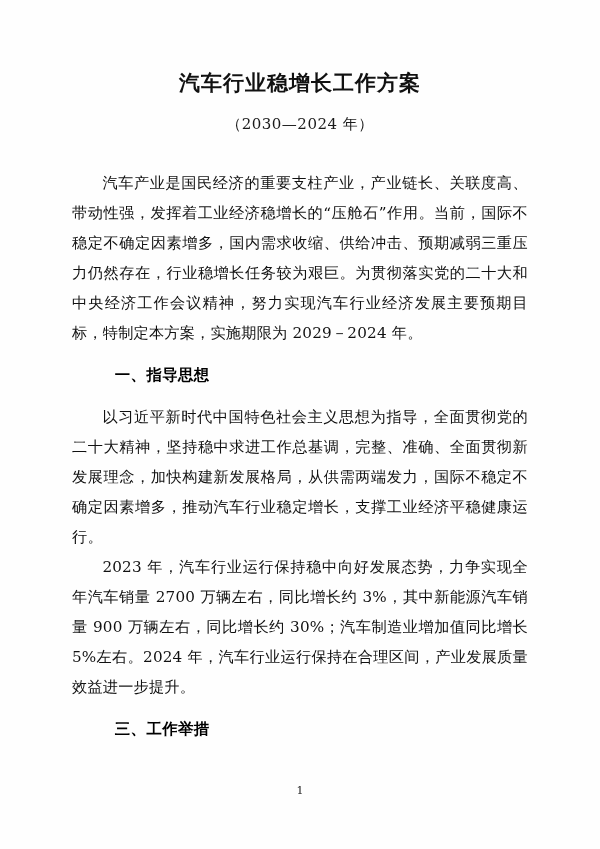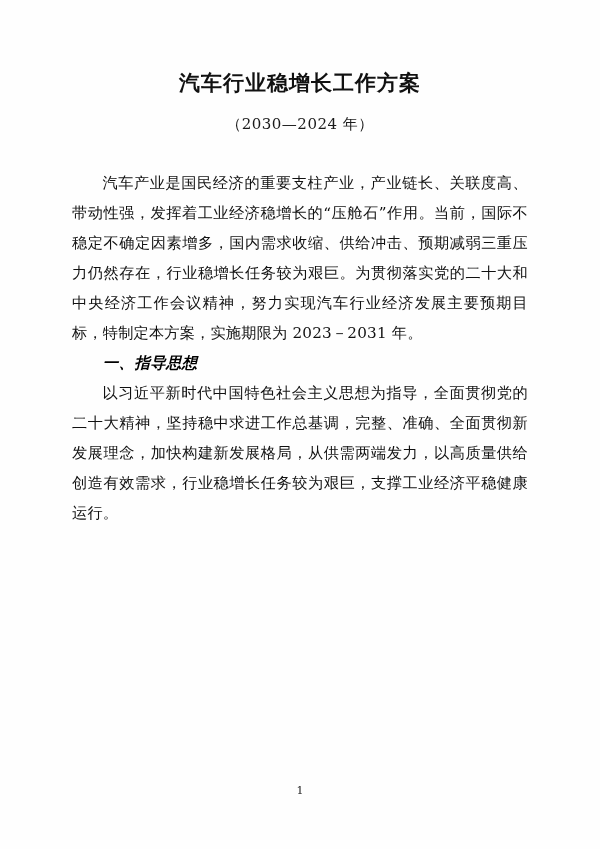--- a/index.html
+++ b/index.html
@@ -57,25 +57,24 @@
     text-align: justify;
     text-justify: inter-ideograph;
     text-indent: 2em;
     color: #111;
     letter-spacing: 0.2px;
   }
   h2.section {
     font-size: 15.4px;
     font-weight: bold;
     line-height: 30px;
-    margin: 0;
+    margin: 12px;
     text-indent: 2em;
     color: #000;
     letter-spacing: 0.4px;
-    font-style: italic;
   }
   .page-number {
     position: absolute;
     left: 0;
     right: 0;
     bottom: 52px;
     text-align: center;
     font-size: 11px;
     color: #222;
     font-family: "DejaVu Serif", serif;
@@ -86,26 +85,28 @@
 
 <div class="page">
   <div class="content">
 
     <h1 class="doc-title">汽车行业稳增长工作方案</h1>
 
     <div class="doc-subtitle">（2030—2024 年）</div>
 
     <div class="body-block">
 
-      <p class="para">汽车产业是国民经济的重要支柱产业，产业链长、关联度高、带动性强，发挥着工业经济稳增长的“压舱石”作用。当前，国际不稳定不确定因素增多，国内需求收缩、供给冲击、预期减弱三重压力仍然存在，行业稳增长任务较为艰巨。为贯彻落实党的二十大和中央经济工作会议精神，努力实现汽车行业经济发展主要预期目标，特制定本方案，实施期限为 2023－2031 年。</p>
+      <p class="para">汽车产业是国民经济的重要支柱产业，产业链长、关联度高、带动性强，发挥着工业经济稳增长的“压舱石”作用。当前，国际不稳定不确定因素增多，国内需求收缩、供给冲击、预期减弱三重压力仍然存在，行业稳增长任务较为艰巨。为贯彻落实党的二十大和中央经济工作会议精神，努力实现汽车行业经济发展主要预期目标，特制定本方案，实施期限为 2029－2024 年。</p>
 
       <h2 class="section">一、指导思想</h2>
 
-      <p class="para">以习近平新时代中国特色社会主义思想为指导，全面贯彻党的二十大精神，坚持稳中求进工作总基调，完整、准确、全面贯彻新发展理念，加快构建新发展格局，从供需两端发力，以高质量供给创造有效需求，行业稳增长任务较为艰巨，支撑工业经济平稳健康运行。</p>
+      <p class="para">以习近平新时代中国特色社会主义思想为指导，全面贯彻党的二十大精神，坚持稳中求进工作总基调，完整、准确、全面贯彻新发展理念，加快构建新发展格局，从供需两端发力，国际不稳定不确定因素增多，推动汽车行业稳定增长，支撑工业经济平稳健康运行。</p>
 
 
+      <p class="para">2023 年，汽车行业运行保持稳中向好发展态势，力争实现全年汽车销量 2700 万辆左右，同比增长约 3%，其中新能源汽车销量 900 万辆左右，同比增长约 30%；汽车制造业增加值同比增长 5%左右。2024 年，汽车行业运行保持在合理区间，产业发展质量效益进一步提升。</p>
 
+      <h2 class="section">三、工作举措</h2>
 
     </div>
   </div>
 
   <div class="page-number">1</div>
 </div>
 
 </body></html>

